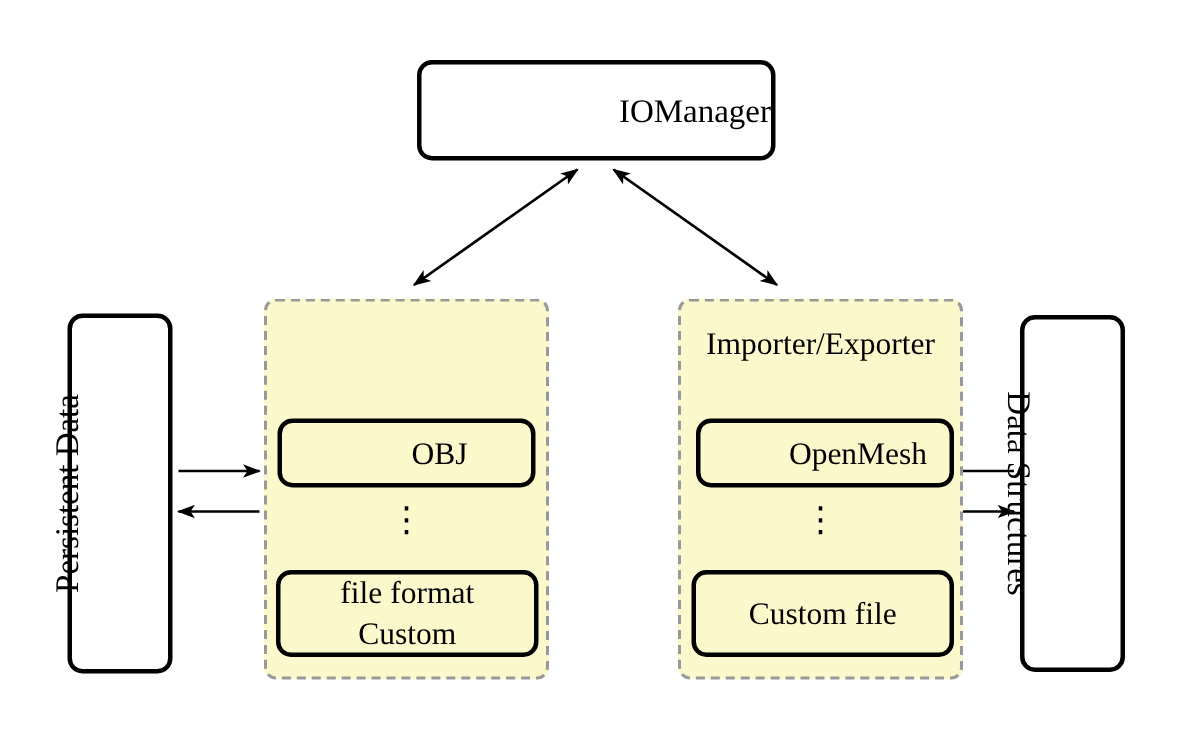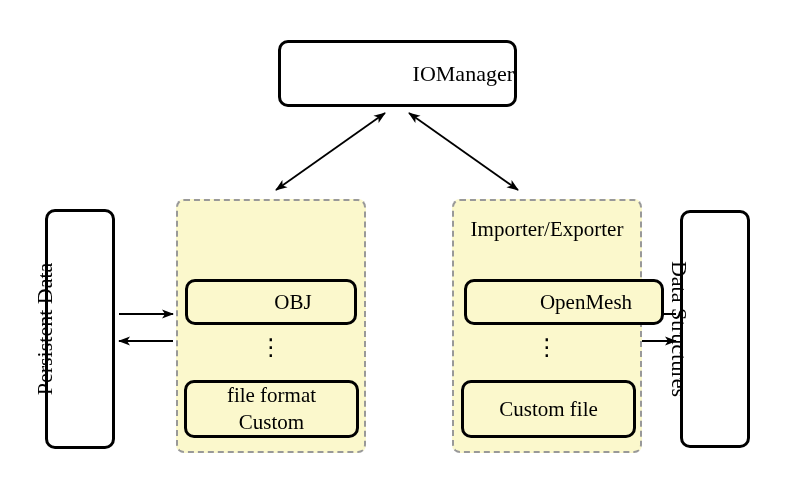--- a/index.html
+++ b/index.html
@@ -30,21 +30,21 @@
   }
   .inner-box{
     position:absolute;background:#FBF8CC;border:3px solid #000;border-radius:10px;
     box-sizing:border-box;display:flex;flex-direction:column;align-items:center;
     justify-content:center;font-size:21px;line-height:27px;text-align:center;
   }
   .ib-top{top:78px;height:46px;padding-left:44px;}
   .ib-bottom{top:179px;height:58px;}
   .panel-left .ib-top{left:7px;width:172px;}
   .panel-left .ib-bottom{left:6px;width:175px;}
-  .panel-right .ib-top{left:10px;width:200px;}
+  .panel-right .ib-top{left:10px;width:172px;}
   .panel-right .ib-bottom{left:7px;width:175px;}
   .vdots{
     position:absolute;top:130px;left:0;right:0;text-align:center;
     font-family:"DejaVu Sans",sans-serif;font-size:23px;line-height:32px;
   }
 </style>
 </head>
 <body>
 
 <div class="canvas">

